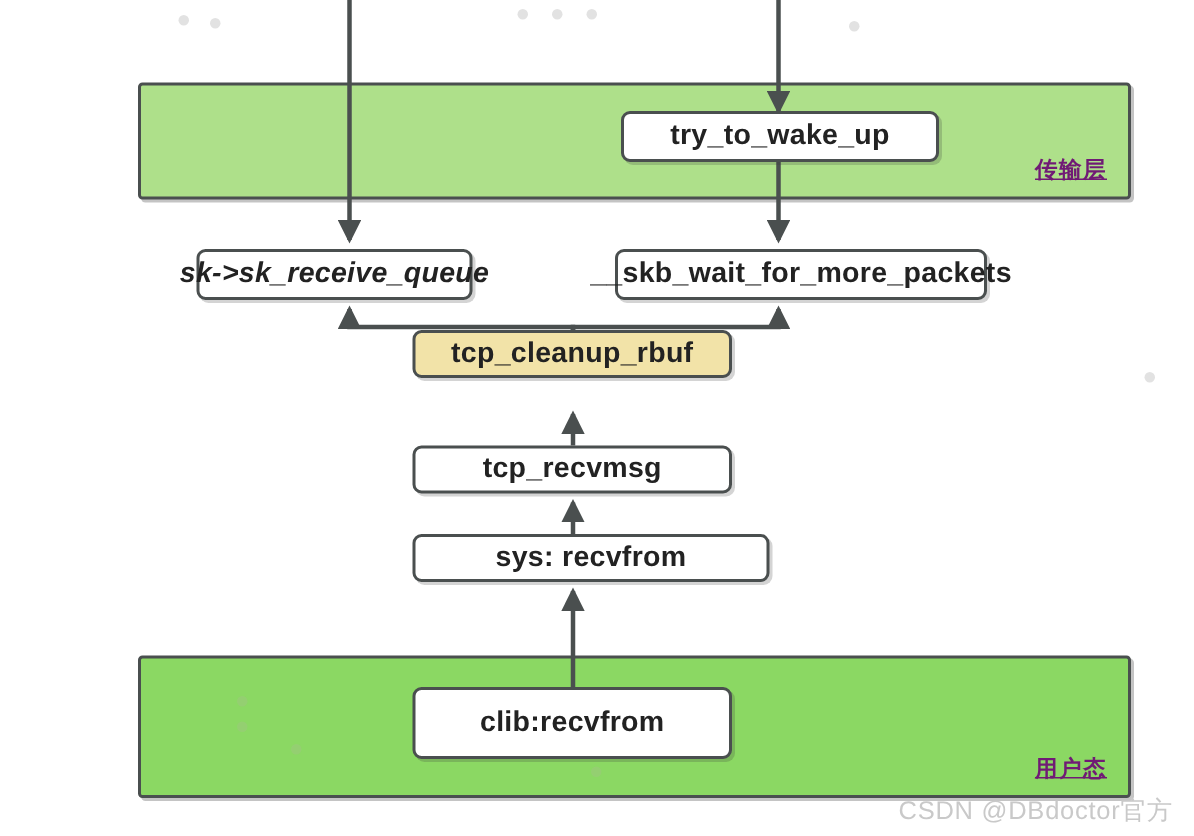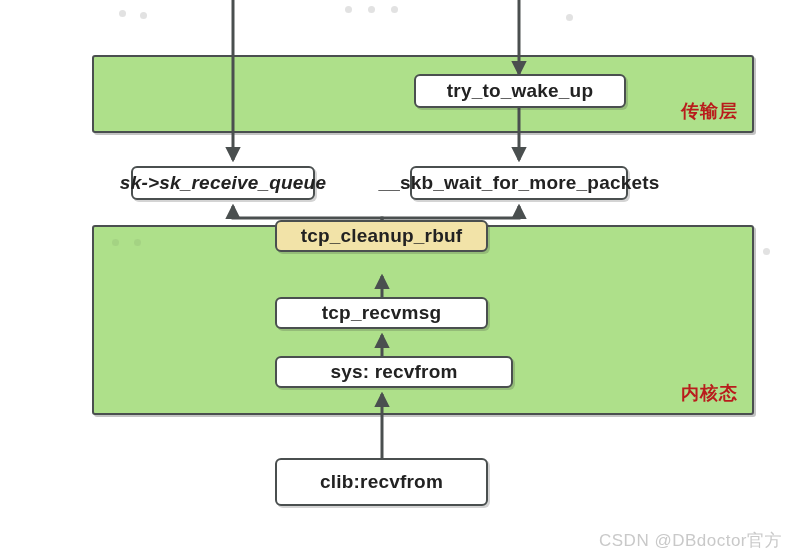--- a/index.html
+++ b/index.html
@@ -27,25 +27,26 @@
     box-shadow: 2px 2px 0 rgba(60,60,60,0.30);
   }
   .layer-transport { left: 92px;  top: 55px;  width: 662px; height: 78px;  background: #aee08a; }
   .layer-kernel    { left: 92px;  top: 225px; width: 662px; height: 190px; background: #aee08a; }
   .layer-user      { left: 92px;  top: 437px; width: 662px; height: 95px;  background: #8bd863; }
 
   .layer-label {
     position: absolute;
     right: 14px;
     bottom: 8px;
-    font-size: 18px;
+    font-size: 15px;
     font-weight: 700;
-    color: #b91c1c;
+    color: #701a75;
     letter-spacing: 1px;
     white-space: nowrap;
+    text-decoration: underline;
   }
 
   
   .node {
     position: absolute;
     box-sizing: border-box;
     background: #ffffff;
     border: 2px solid #4a4f4f;
     border-radius: 6px;
     display: flex;
@@ -55,21 +56,21 @@
     font-weight: 700;
     color: #222222;
     white-space: nowrap;
     box-shadow: 2px 2px 0 rgba(60,60,60,0.22);
     letter-spacing: 0.2px;
   }
   .node.accent { background: #f2e3a8; }
 
   .n-wake     { left: 414px; top: 74px;  width: 212px; height: 34px; }
   .n-queue    { left: 131px; top: 166px; width: 184px; height: 34px; font-style: italic; }
-  .n-wait     { left: 410px; top: 166px; width: 218px; height: 34px; }
+  .n-wait     { left: 410px; top: 166px; width: 248px; height: 34px; }
   .n-cleanup  { left: 275px; top: 220px; width: 213px; height: 32px; }
   .n-recvmsg  { left: 275px; top: 297px; width: 213px; height: 32px; }
   .n-sysrecv  { left: 275px; top: 356px; width: 238px; height: 32px; }
   .n-clib     { left: 275px; top: 458px; width: 213px; height: 48px; }
 
   
   #wires {
     position: absolute;
     left: 0; top: 0;
     width: 796px;
@@ -108,27 +109,30 @@
   <div class="dot" style="left:345px;top:6px;"></div>
   <div class="dot" style="left:368px;top:6px;"></div>
   <div class="dot" style="left:391px;top:6px;"></div>
   <div class="dot" style="left:566px;top:14px;"></div>
   <div class="dot" style="left:763px;top:248px;"></div>
 
   <div class="layer layer-transport">
     <span class="layer-label">传输层</span>
   </div>
 
-  <div class="layer layer-kernel">
-    <div class="dot g" style="left:18px;top:12px;"></div>
-    <div class="dot g" style="left:40px;top:12px;"></div>
-    <div class="dot g" style="left:196px;top:8px;"></div>
-    <span class="layer-label">内核态</span>
+
+  <div class="layer layer-user">
+    <div class="dot g" style="left:64px;top:25px;"></div>
+    <div class="dot g" style="left:64px;top:42px;"></div>
+    <div class="dot g" style="left:100px;top:57px;"></div>
+    <div class="dot g" style="left:264px;top:40px;"></div>
+    <div class="dot g" style="left:264px;top:57px;"></div>
+    <div class="dot g" style="left:300px;top:72px;"></div>
+    <span class="layer-label">用户态</span>
   </div>
-
 
   <svg id="wires" viewBox="0 0 796 557" width="796" height="557" xmlns="http://www.w3.org/2000/svg">
     <defs>
       <marker id="ah" viewBox="0 0 10 10" refX="8.5" refY="5" markerWidth="5.2" markerHeight="5.2" orient="auto-start-reverse">
         <path d="M 0 0 L 10 5 L 0 10 z" fill="#4a4f4f"></path>
       </marker>
     </defs>
 
     <path d="M 233 0 L 233 160" stroke="#4a4f4f" stroke-width="3" fill="none" marker-end="url(#ah)"></path>
 

